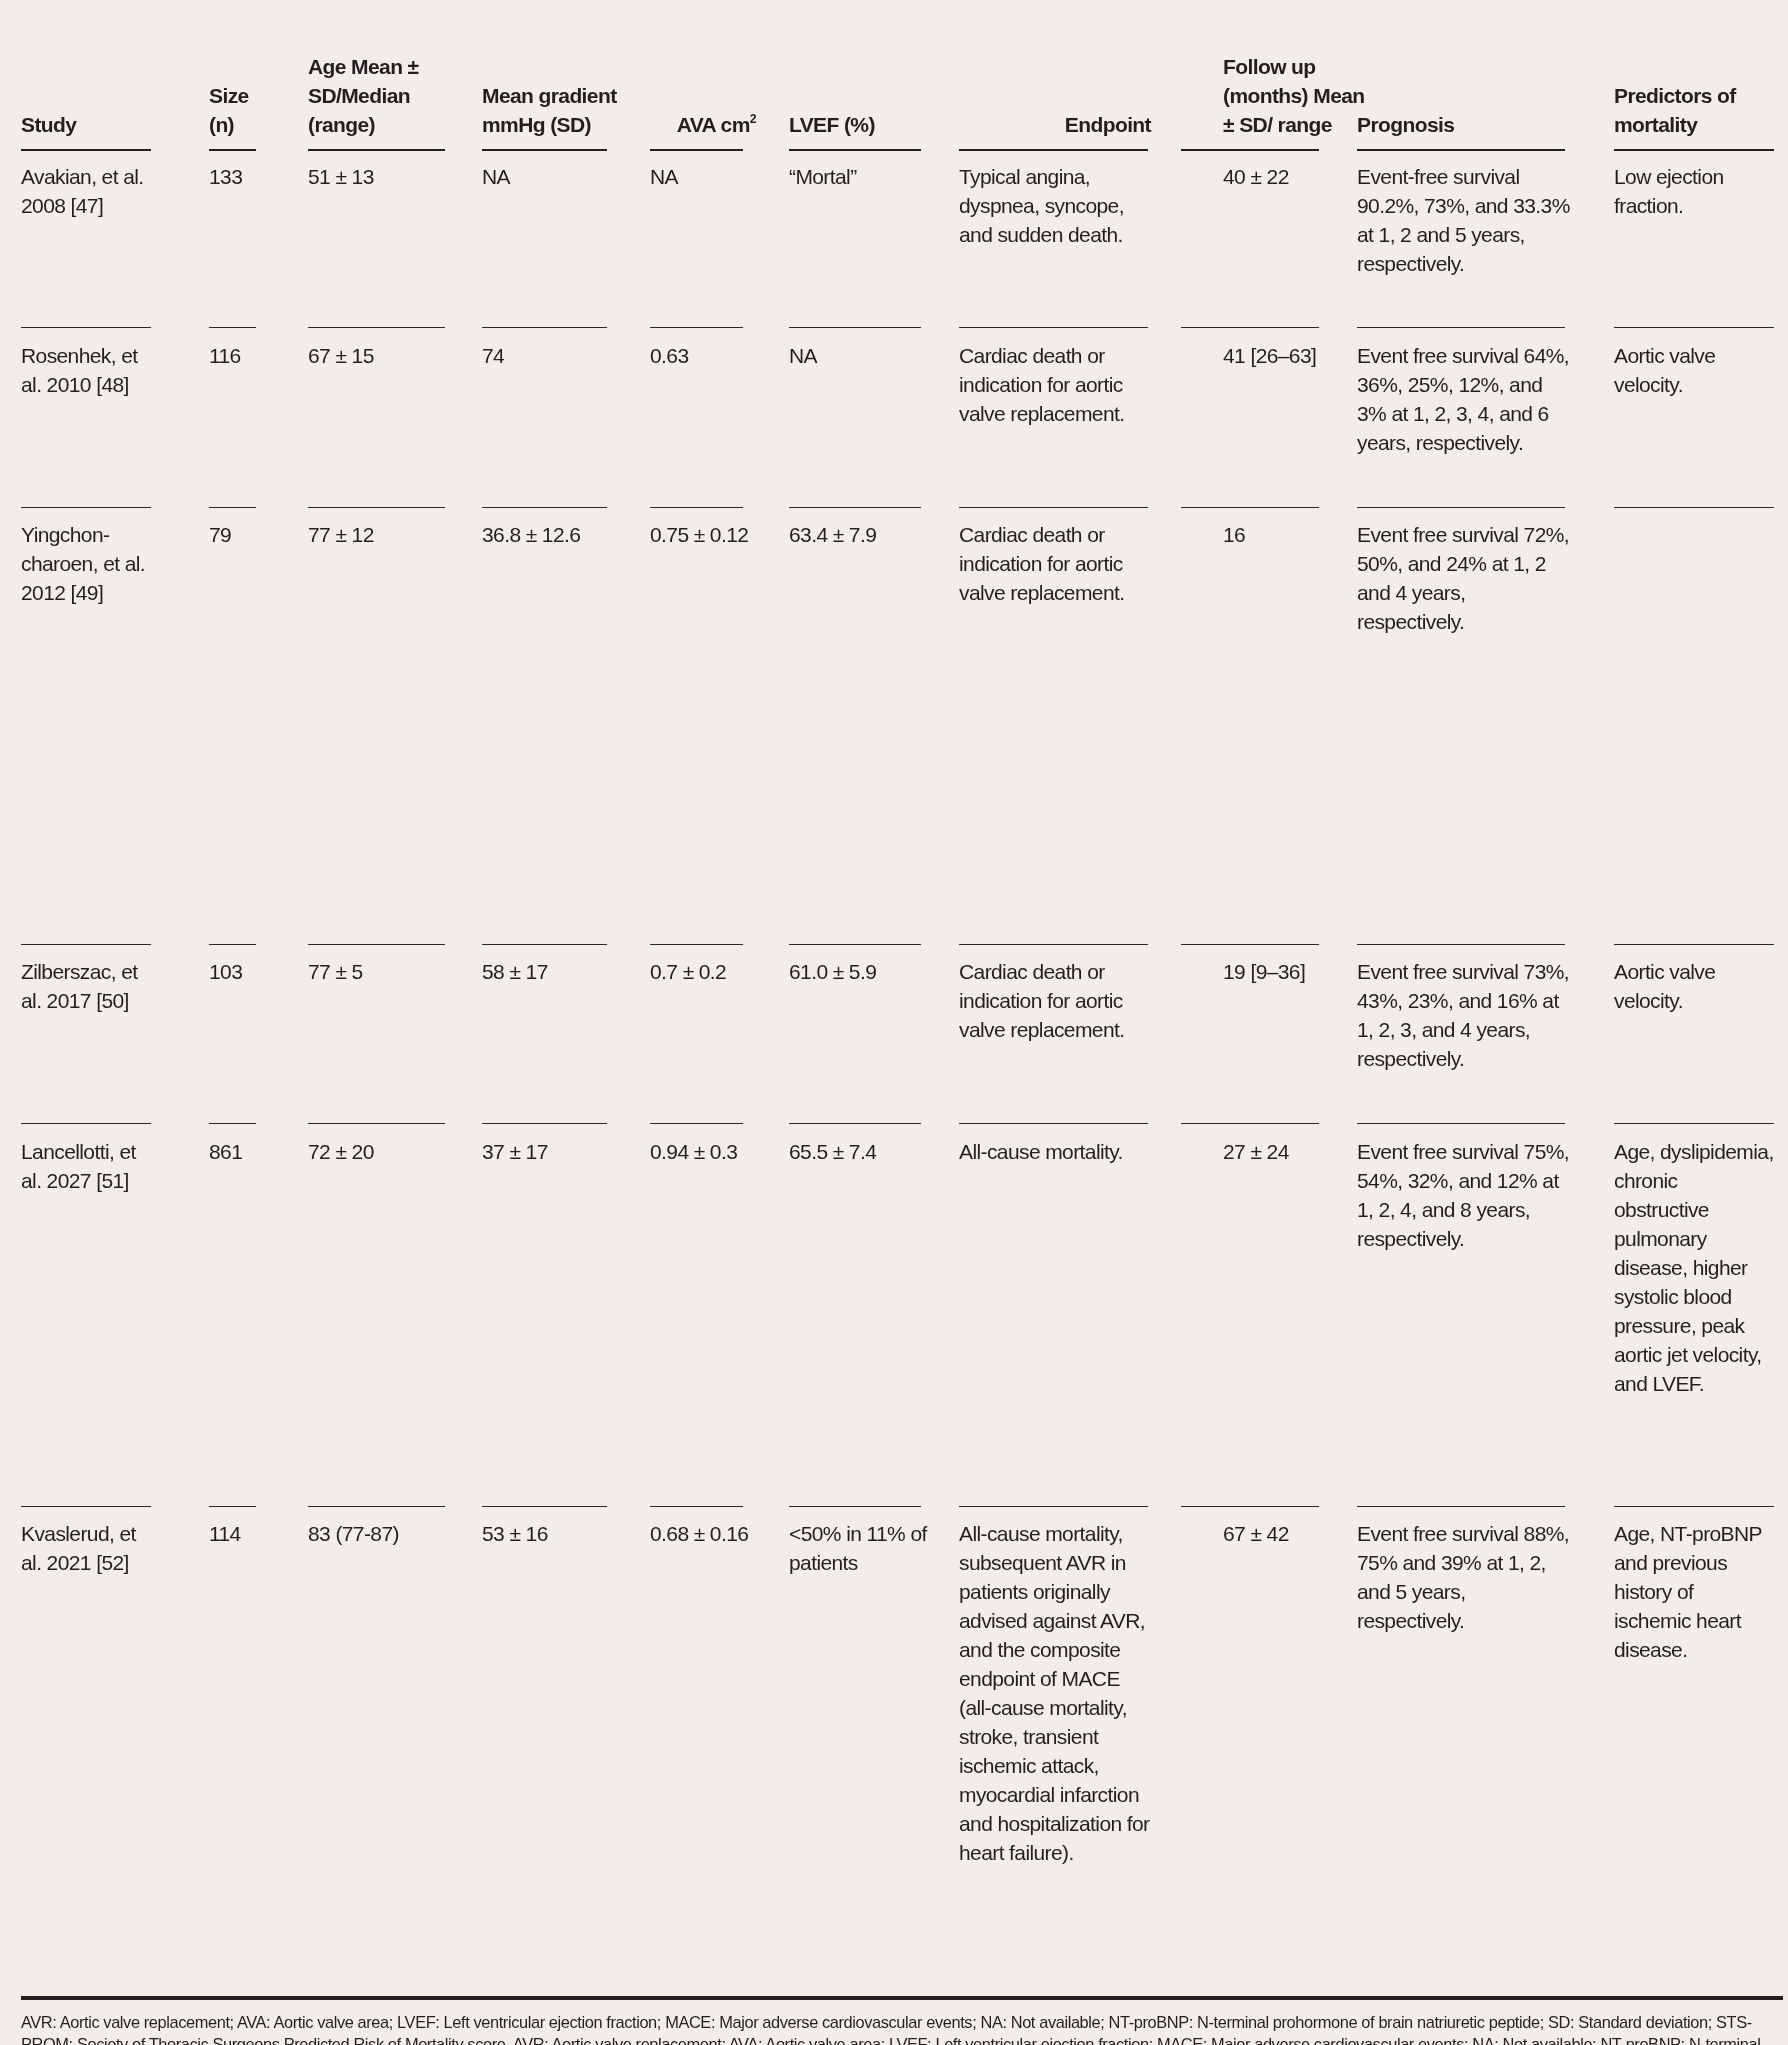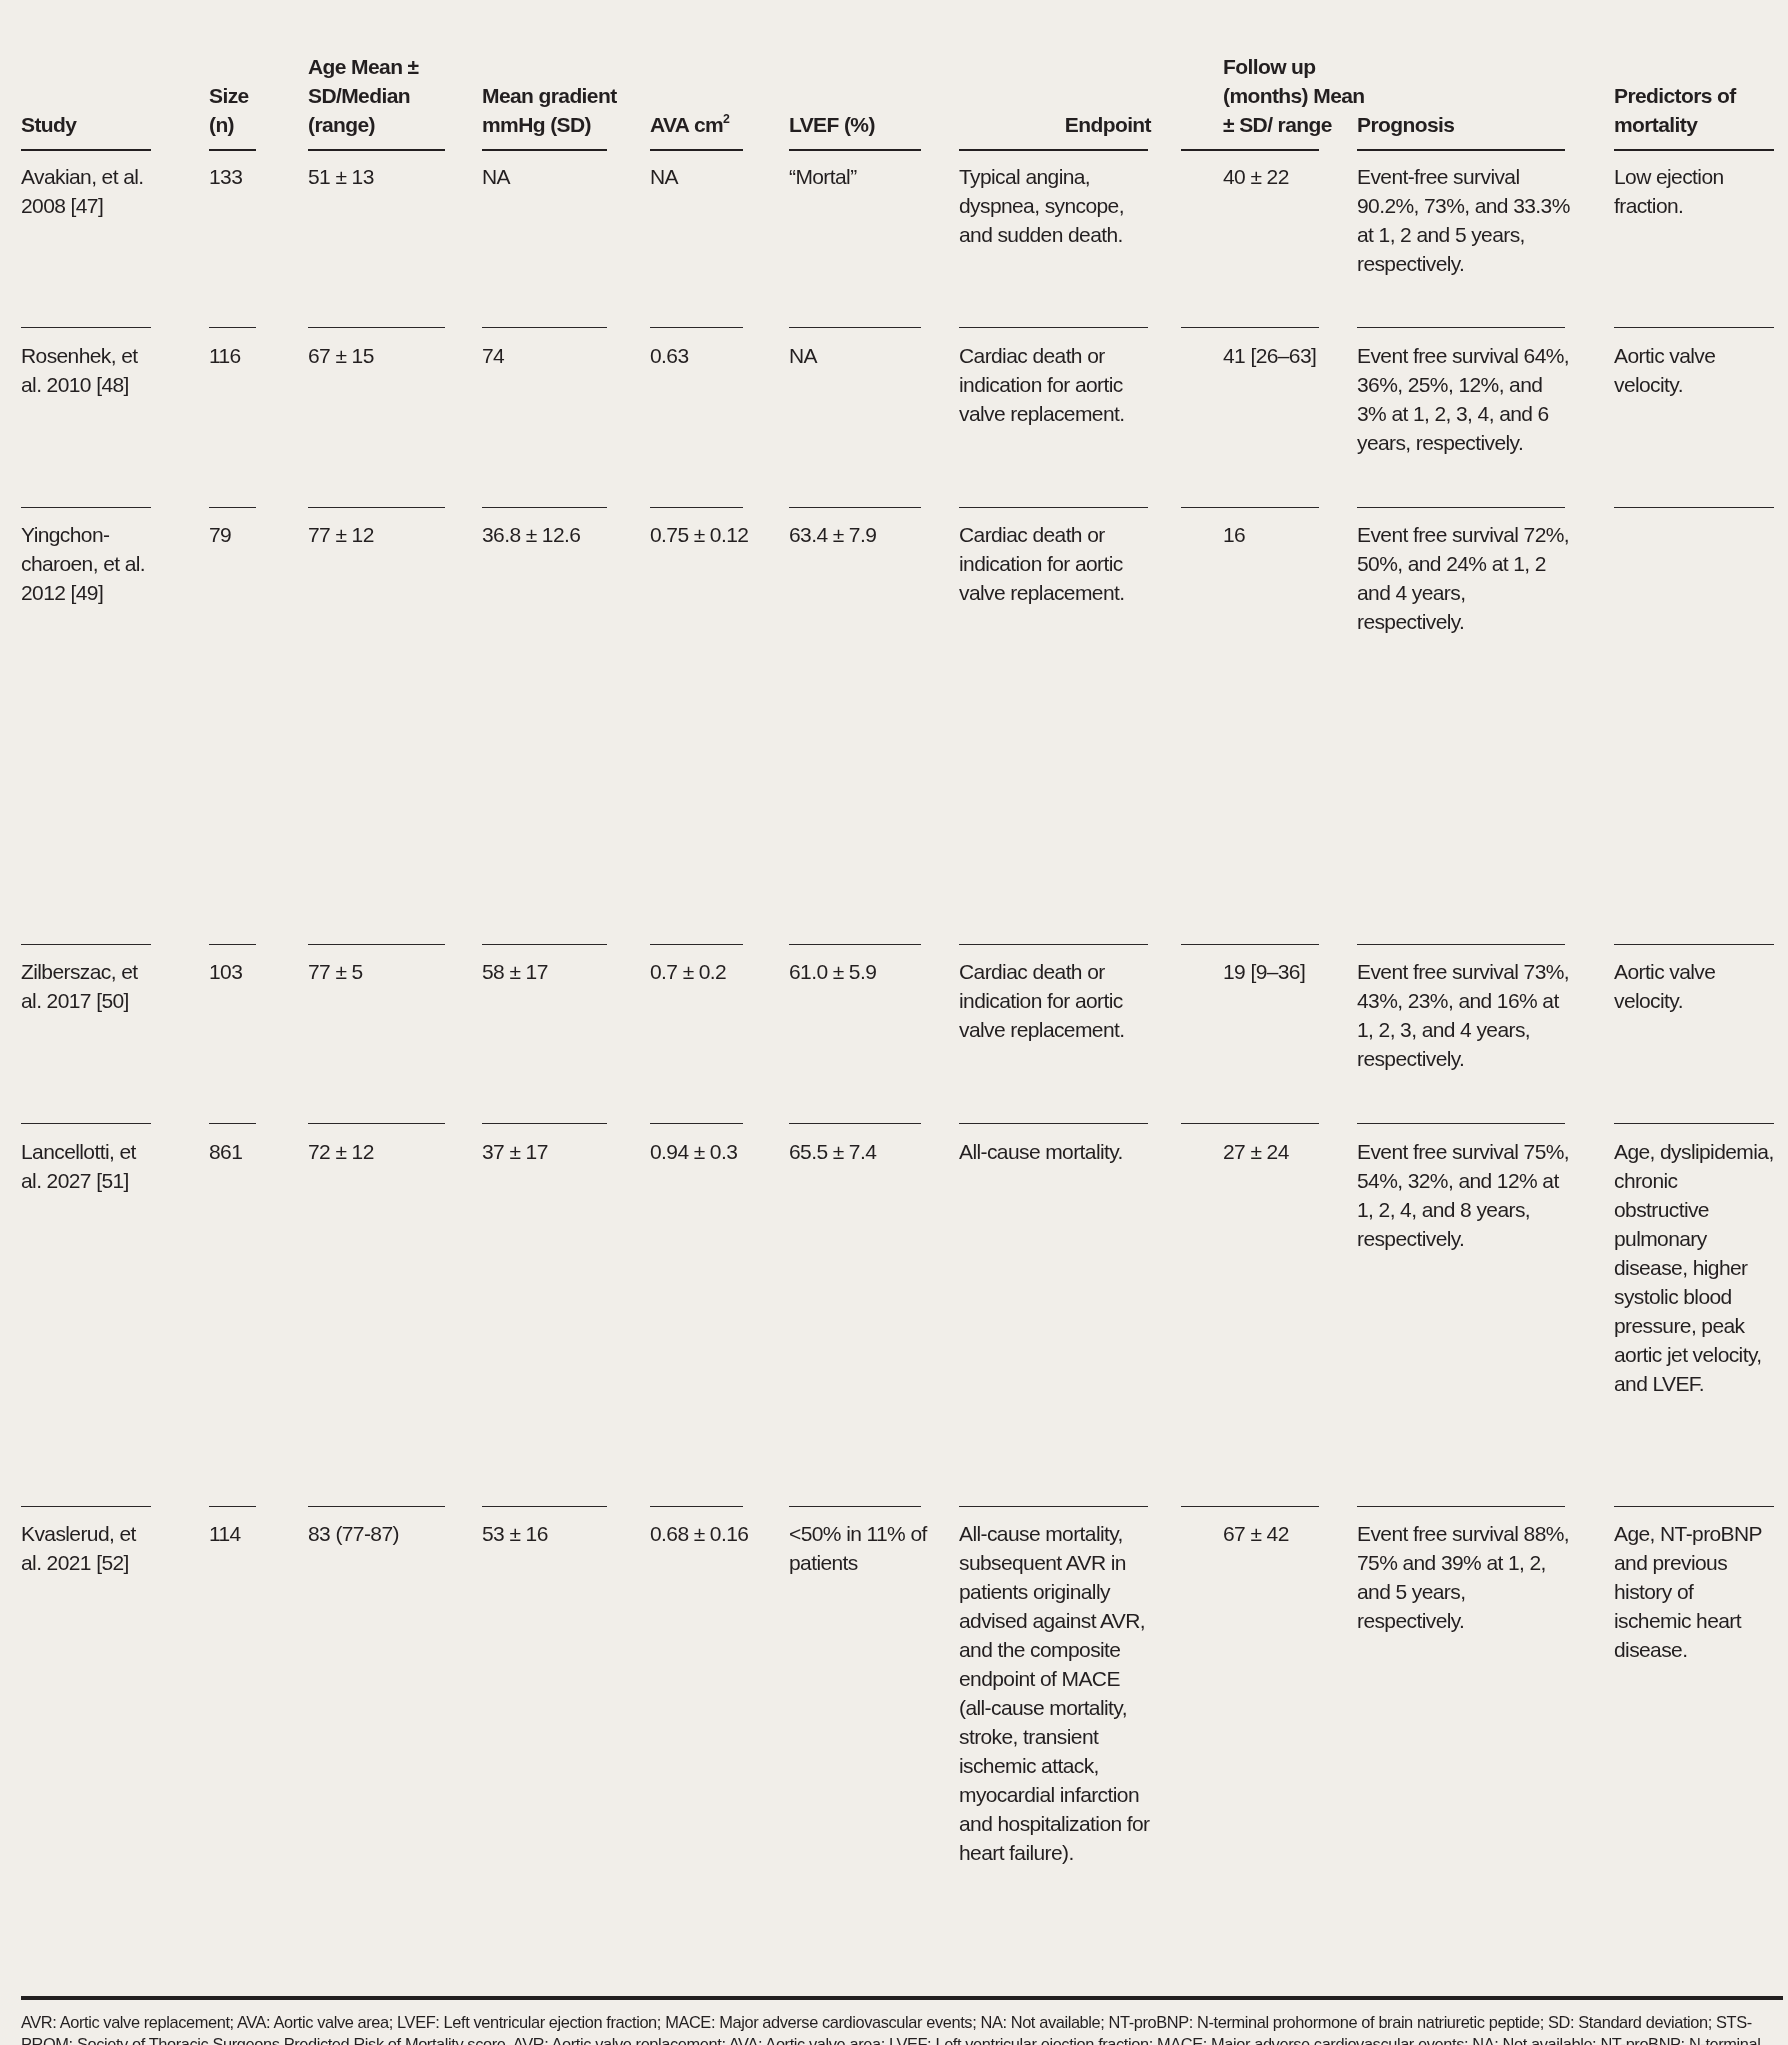--- a/index.html
+++ b/index.html
@@ -36,21 +36,21 @@
 </head>
 <body>
 
 <div class="table">
 
   <div class="row head" style="position:absolute; top:0; left:0; width:1789px; height:139px;">
     <div class="cell c0" style="bottom:0;">Study</div>
     <div class="cell c1" style="bottom:0;">Size (n)</div>
     <div class="cell c2" style="bottom:0;">Age Mean ± SD/Median (range)</div>
     <div class="cell c3" style="bottom:0;">Mean gradient mmHg (SD)</div>
-    <div class="cell c4" style="bottom:0;"><span>AVA cm</span><sup>2</sup></div>
+    <div class="cell c4" style="bottom:0;text-align:right;"><span>AVA cm</span><sup>2</sup></div>
     <div class="cell c5" style="bottom:0;">LVEF (%)</div>
     <div class="cell c6" style="bottom:0;text-align:right;">Endpoint</div>
     <div class="cell c7" style="bottom:0;">Follow up (months) Mean ± SD/ range</div>
     <div class="cell c8" style="bottom:0;">Prognosis</div>
     <div class="cell c9" style="bottom:0;">Predictors of mortality</div>
   </div>
 
   <div>
     <div class="rule" style="top:149px; left:21px;  width:130px;"></div>
     <div class="rule" style="top:149px; left:209px; width:47px;"></div>
@@ -159,21 +159,21 @@
     <div class="rule thin" style="top:1123px; left:789px; width:132px;"></div>
     <div class="rule thin" style="top:1123px; left:959px; width:189px;"></div>
     <div class="rule thin" style="top:1123px; left:1181px; width:138px;"></div>
     <div class="rule thin" style="top:1123px; left:1357px; width:208px;"></div>
     <div class="rule thin" style="top:1123px; left:1614px; width:160px;"></div>
   </div>
 
   <div class="row" style="position:absolute; top:1137px; left:0; width:1789px; height:348px;">
     <div class="cell c0">Lancellotti, et al. 2027 [51]</div>
     <div class="cell c1">861</div>
-    <div class="cell c2">72 ± 12</div>
+    <div class="cell c2">72 ± 20</div>
     <div class="cell c3">37 ± 17</div>
     <div class="cell c4">0.94 ± 0.3</div>
     <div class="cell c5">65.5 ± 7.4</div>
     <div class="cell c6">All-cause mortality.</div>
     <div class="cell c7">27 ± 24</div>
     <div class="cell c8">Event free survival 75%, 54%, 32%, and 12% at 1, 2, 4, and 8 years, respectively.</div>
     <div class="cell c9">Age, dyslipi­demia, chronic obstructive pulmonary disease, higher systolic blood pressure, peak aortic jet velocity, and LVEF.</div>
   </div>
   <div>
     <div class="rule thin" style="top:1506px; left:21px;  width:130px;"></div>

